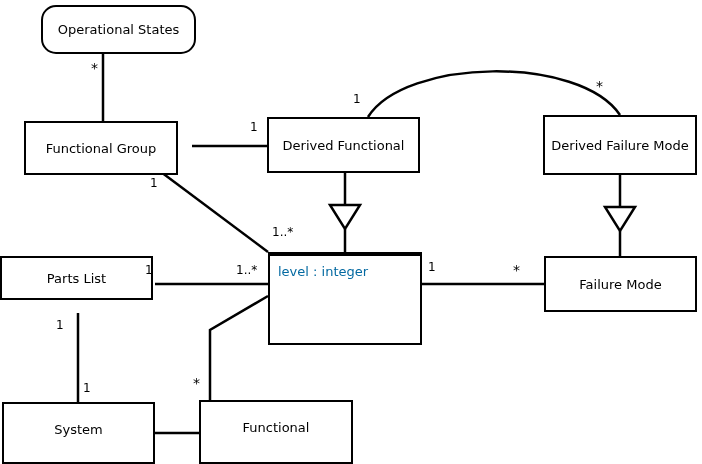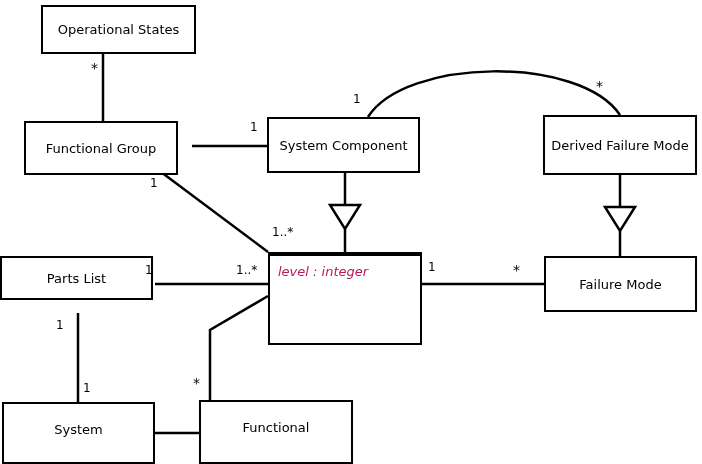--- a/index.html
+++ b/index.html
@@ -41,24 +41,23 @@
     padding: 0 4px;
     box-sizing: border-box;
   }
   .uml-attr-compartment {
     border-top: 2px solid #000000;
     height: 32px;
     display: flex;
     align-items: center;
     justify-content: flex-start;
     font-size: 13px;
-    color: #be185d;
+    color: #0369a1;
     padding-left: 8px;
     box-sizing: border-box;
-    font-style: italic;
   }
   .mult-label {
     position: absolute;
     font-size: 12px;
     color: #000000;
     white-space: nowrap;
     line-height: 1;
   }
   .mult-label.star {
     font-size: 14px;
@@ -91,30 +90,30 @@
 
     <line x1="345" y1="173" x2="345" y2="205" stroke="#000000" stroke-width="2.5"></line>
     <polygon points="330,205 360,205 345,229" fill="#ffffff" stroke="#000000" stroke-width="2.5" stroke-linejoin="miter"></polygon>
     <line x1="345" y1="229" x2="345" y2="252" stroke="#000000" stroke-width="2.5"></line>
 
     <line x1="620" y1="175" x2="620" y2="207" stroke="#000000" stroke-width="2.5"></line>
     <polygon points="605,207 635,207 620,231" fill="#ffffff" stroke="#000000" stroke-width="2.5" stroke-linejoin="miter"></polygon>
     <line x1="620" y1="231" x2="620" y2="256" stroke="#000000" stroke-width="2.5"></line>
   </svg>
 
-  <div class="uml-class" style="left:41px; top:5px; width:155px; height:49px;">
+  <div class="uml-class" style="left:41px; top:5px; width:155px; height:49px;border-radius:15px;">
     <div class="uml-name-compartment">Operational States</div>
   </div>
 
   <div class="uml-class" style="left:24px; top:121px; width:154px; height:54px;">
     <div class="uml-name-compartment">Functional Group</div>
   </div>
 
   <div class="uml-class" style="left:267px; top:117px; width:153px; height:56px;">
-    <div class="uml-name-compartment">System Component</div>
+    <div class="uml-name-compartment">Derived Functional</div>
   </div>
 
   <div class="uml-class" style="left:543px; top:115px; width:154px; height:60px;">
     <div class="uml-name-compartment">Derived Failure Mode</div>
   </div>
 
   <div class="uml-class" style="left:0; top:256px; width:153px; height:44px;">
     <div class="uml-name-compartment">Parts List</div>
   </div>
 

